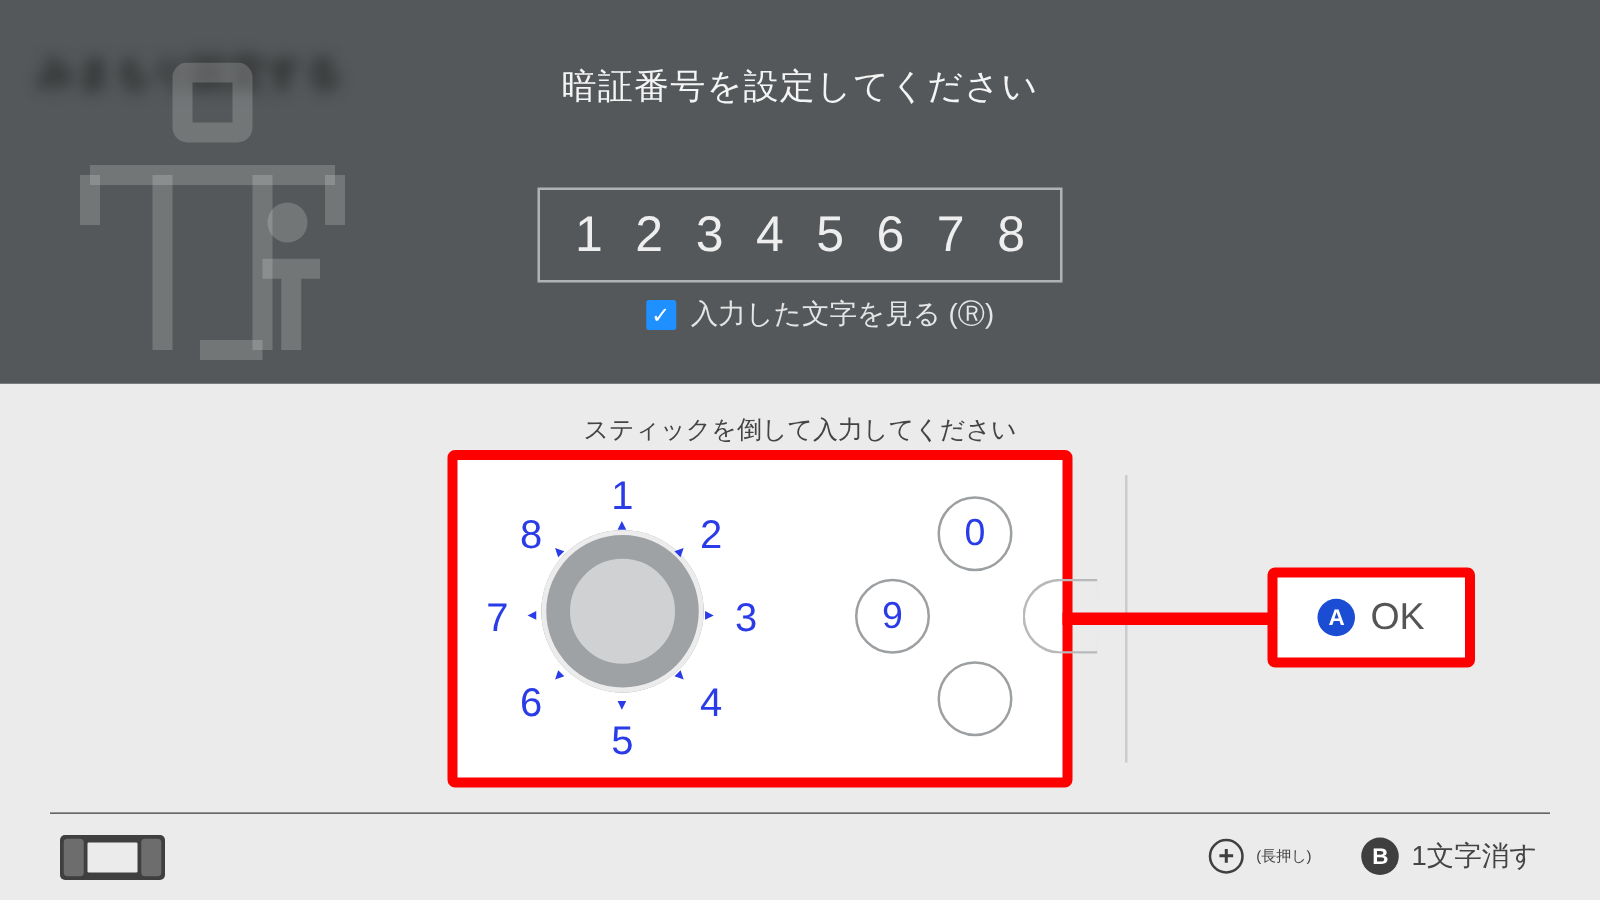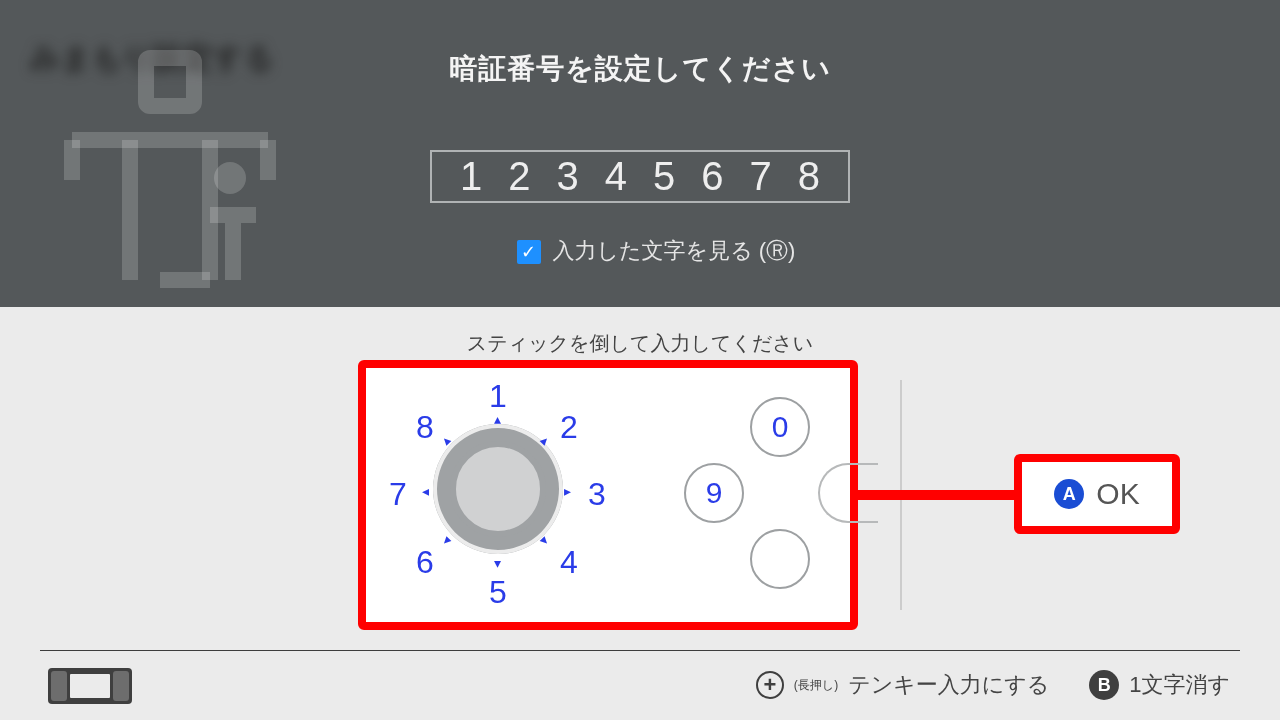--- a/index.html
+++ b/index.html
@@ -13,24 +13,24 @@
   .parental-icon {
     position: absolute; left: 60px; top: 50px; width: 220px; height: 250px;
     color: rgba(255,255,255,0.18);
   }
   .blurred-header {
     position: absolute; left: 30px; top: 38px; width: 280px; height: 44px;
     filter: blur(6px); color: #222; font-size: 30px; font-weight: 600;
   }
   .title {
     position: absolute; left: 0; top: 50px; width: 100%; text-align: center;
-    font-size: 28px; color: #f4f4f4; font-weight: 700; letter-spacing: 1px;
+    font-size: 28px; color: #f4f4f4; font-weight: 400; letter-spacing: 1px;
   }
   .pin-box {
-    position: absolute; left: 430px; top: 150px; width: 420px; height: 53px;
+    position: absolute; left: 430px; top: 150px; width: 420px; height: 76px;
     border: 2px solid #b0b3b4; display: flex; align-items: center; justify-content: center;
     font-size: 40px; color: #eee; letter-spacing: 26px; padding-left: 26px;
   }
   .show-row {
     position: absolute; left: 16px; top: 236px; width: 100%; text-align: center;
     font-size: 22px; color: #e5e5e5;
   }
   .chk {
     display: inline-flex; width: 24px; height: 24px; background: #1e90ff;
     vertical-align: middle; margin-right: 12px; align-items: center; justify-content: center;
@@ -189,19 +189,18 @@
 <div class="footer-line"></div>
 <div class="switch-icon">
   <div class="joycon"></div>
     <div class="screen"></div>
     <div class="joycon"></div>
 </div>
 <div class="footer-right">
   <div class="hint">
     <span class="plus-i">+</span>
     <span class="small">(長押し)</span>
-    <span>テンキー入力にする</span>
   </div>
   <div class="hint">
     <span class="btn-circle btn-dark">B</span>
     <span>1文字消す</span>
   </div>
 </div>
 
 </body></html>

